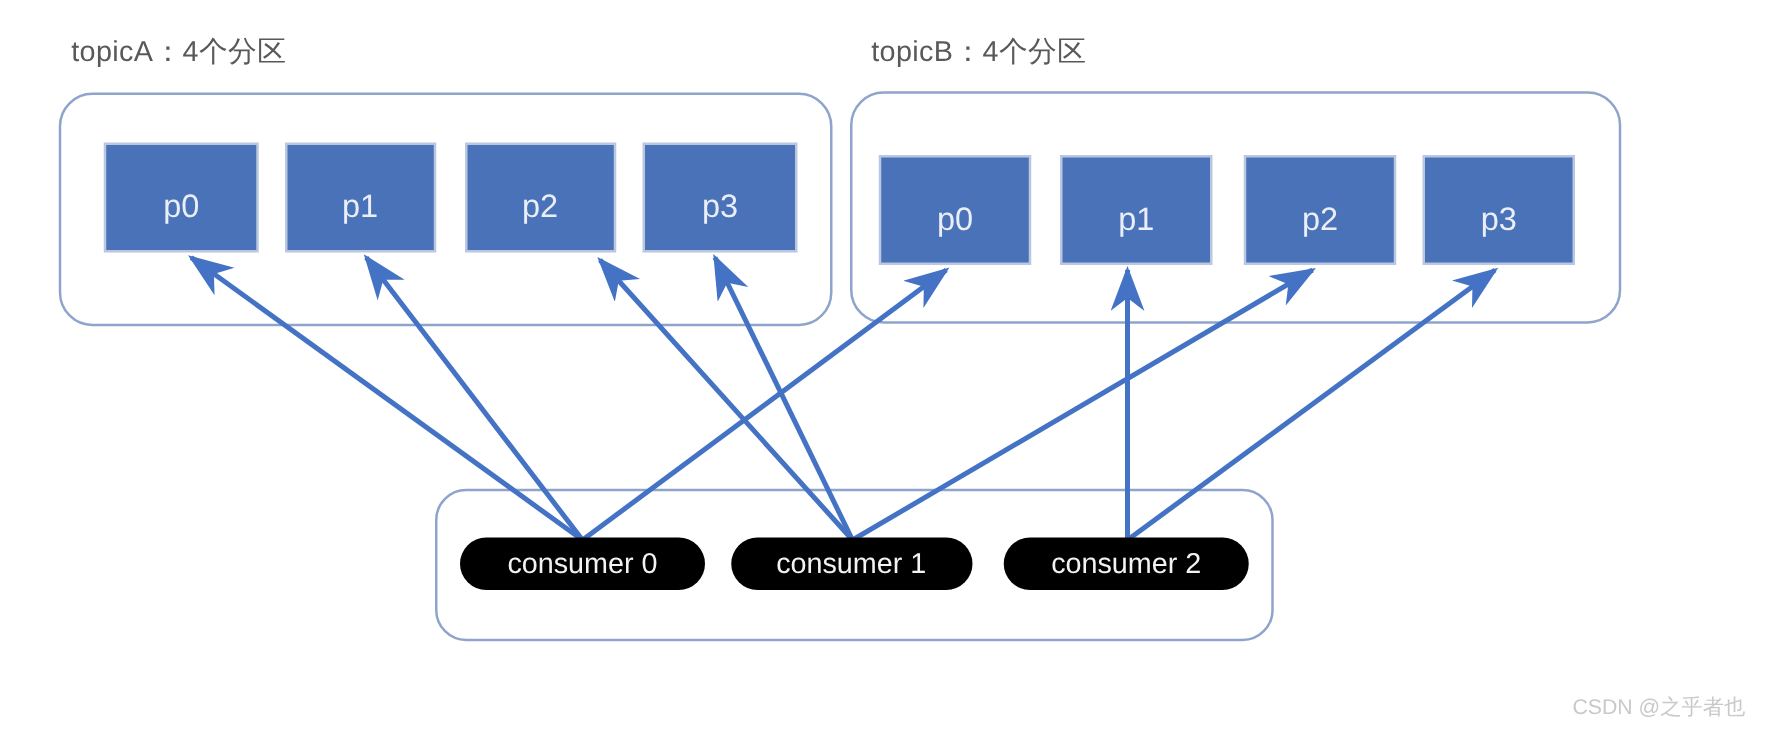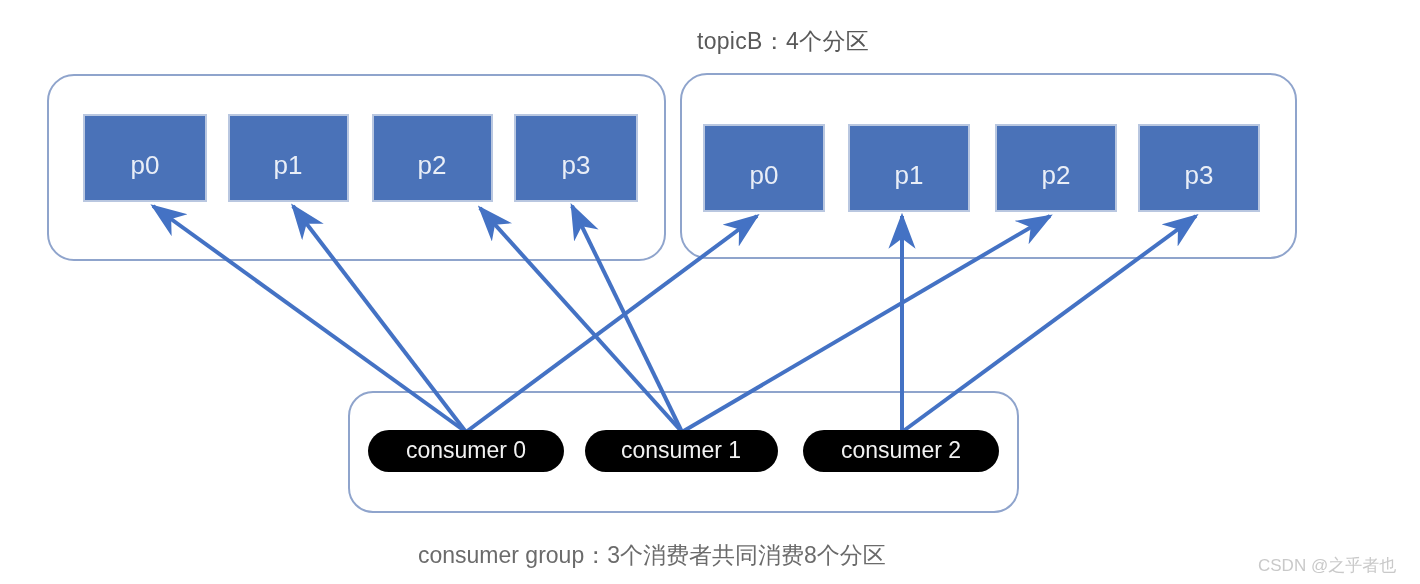--- a/index.html
+++ b/index.html
@@ -52,20 +52,21 @@
     font-size: 23px;
     fill: #f2f2f2;
     font-family: "Liberation Sans", "DejaVu Sans", sans-serif;
   }
 </style>
 </head>
 <body>
 
 <div id="canvas">
 
+  <div class="topic-label" style="left:57px; top:26px;">topicA：4个分区</div>
 
   <div class="topic-label" style="left:697px; top:26px;">topicB：4个分区</div>
 
   <svg class="diagram" viewBox="0 0 1420 584">
     <defs>
       <marker id="arrowhead" markerWidth="10" markerHeight="10" refX="8.2" refY="3.4" orient="auto" markerUnits="strokeWidth">
         <path d="M0,0 L9,3.4 L0,6.8 L2.6,3.4 Z" fill="#4472c4"></path>
       </marker>
     </defs>
 
@@ -129,17 +130,16 @@
     <g>
       <rect x="585" y="430" width="193" height="42" rx="21" ry="21" fill="#000000"></rect>
       <text class="consumer-label" x="681" y="452" text-anchor="middle" dominant-baseline="middle">consumer 1</text>
     </g>
     <g>
       <rect x="803" y="430" width="196" height="42" rx="21" ry="21" fill="#000000"></rect>
       <text class="consumer-label" x="901" y="452" text-anchor="middle" dominant-baseline="middle">consumer 2</text>
     </g>
   </svg>
 
-  <div class="group-caption" style="left:418px; top:540px;">consumer group：3个消费者共同消费8个分区</div>
 
   <div class="watermark" style="left:1258px; top:554px;text-align:right;">CSDN @之乎者也</div>
 
 </div>
 
 </body></html>

